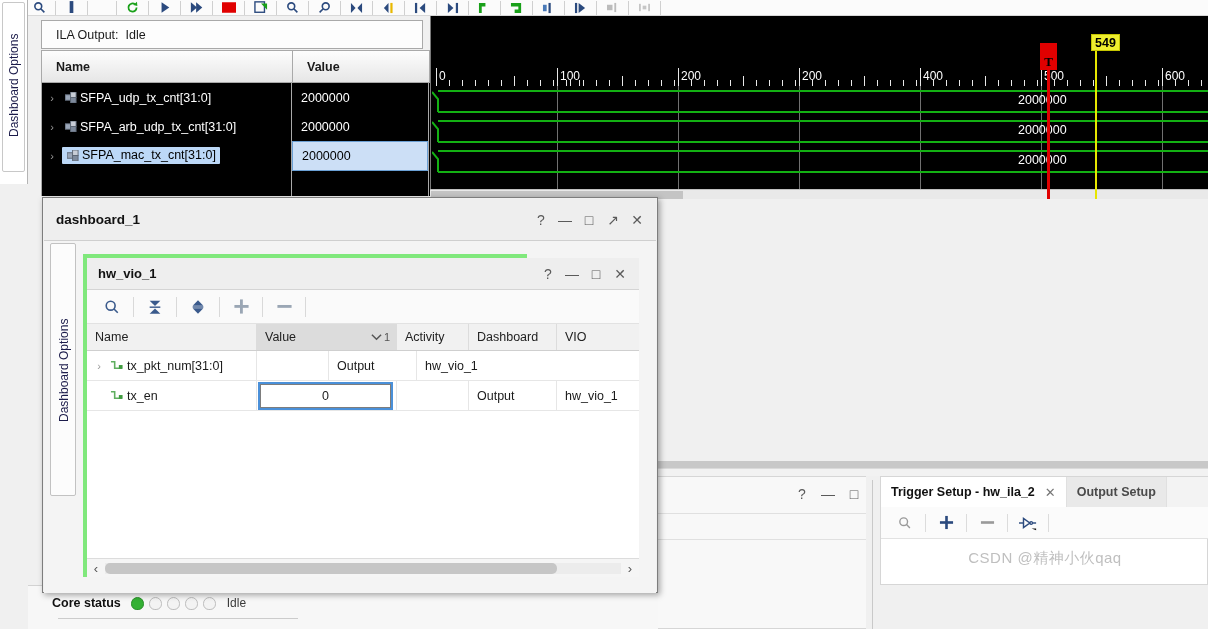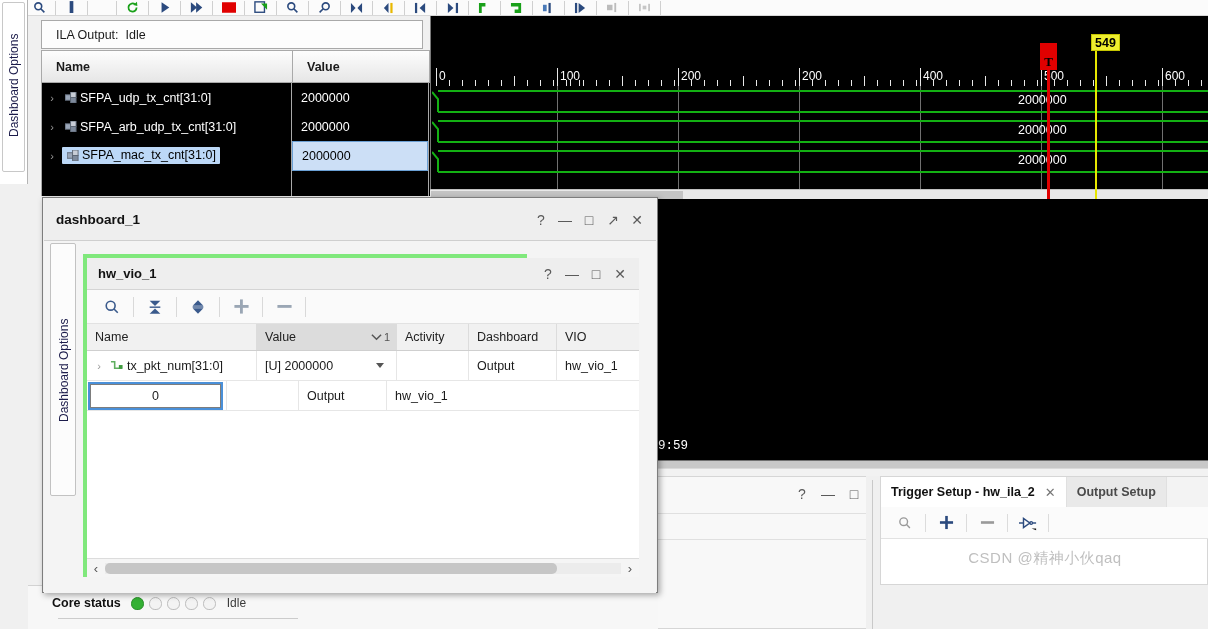--- a/index.html
+++ b/index.html
@@ -573,24 +573,20 @@
         </div>
       </div>
       <div class="nv-col-value">
         <div class="nv-vrow">2000000</div>
         <div class="nv-vrow">2000000</div>
         <div class="nv-vrow sel">2000000</div>
       </div>
     </div>
   </div>
 
-  <div class="blackpanel">
-    <div class="tstamp">9:59</div>
-    <div class="sepline"></div>
-  </div>
   <div class="toprule"></div>
   <div class="toprule2"></div>
 
   <div class="midpanel">
     <div class="hdr">
       <span class="wbtn">?</span>
       <span class="wbtn">—</span>
       <span class="wbtn">□</span>
     </div>
     <div class="line1"></div>
@@ -745,32 +741,36 @@
             <div class="vt-td name" style="width:170px">
               <span class="exp">›</span>
               <span class="sigico">
                 <svg width="14" height="13" viewBox="0 0 15 14">
                     <polyline points="1,3 5,3 5,10 13,10" fill="none" stroke="#5fae5f" stroke-width="1.7"></polyline>
                     <rect x="9.5" y="6.5" width="4" height="4" fill="#3f9b3f"></rect>
                   </svg>
               </span>
               <span>tx_pkt_num[31:0]</span>
             </div>
-            <div class="vt-td" style="width:140px">
-              <span class="val-combo">
-                <span class="vtxt">[U] 2000000</span>
-                <span class="caret-dn" style="margin-right:12px"></span>
-              </span>
-            </div>
             <div class="vt-td" style="width:72px"></div>
             <div class="vt-td" style="width:88px">Output</div>
             <div class="vt-td" style="width:82px;border-right:none">hw_vio_1</div>
           </div>
 
           <div class="vt-row">
+            <div class="vt-td name" style="width:170px">
+              <span class="noexp"></span>
+              <span class="sigico">
+                <svg width="14" height="13" viewBox="0 0 15 14">
+                    <polyline points="1,3 5,3 5,10 13,10" fill="none" stroke="#5fae5f" stroke-width="1.7"></polyline>
+                    <rect x="9.5" y="6.5" width="4" height="4" fill="#3f9b3f"></rect>
+                  </svg>
+              </span>
+              <span>tx_en</span>
+            </div>
             <div class="vt-td" style="width:140px;padding-left:2px">
               <span class="val-editbox">0</span>
             </div>
             <div class="vt-td" style="width:72px"></div>
             <div class="vt-td" style="width:88px">Output</div>
             <div class="vt-td" style="width:82px;border-right:none">hw_vio_1</div>
           </div>
 
           <div class="vio-hscroll">
             <span class="arr">‹</span>

